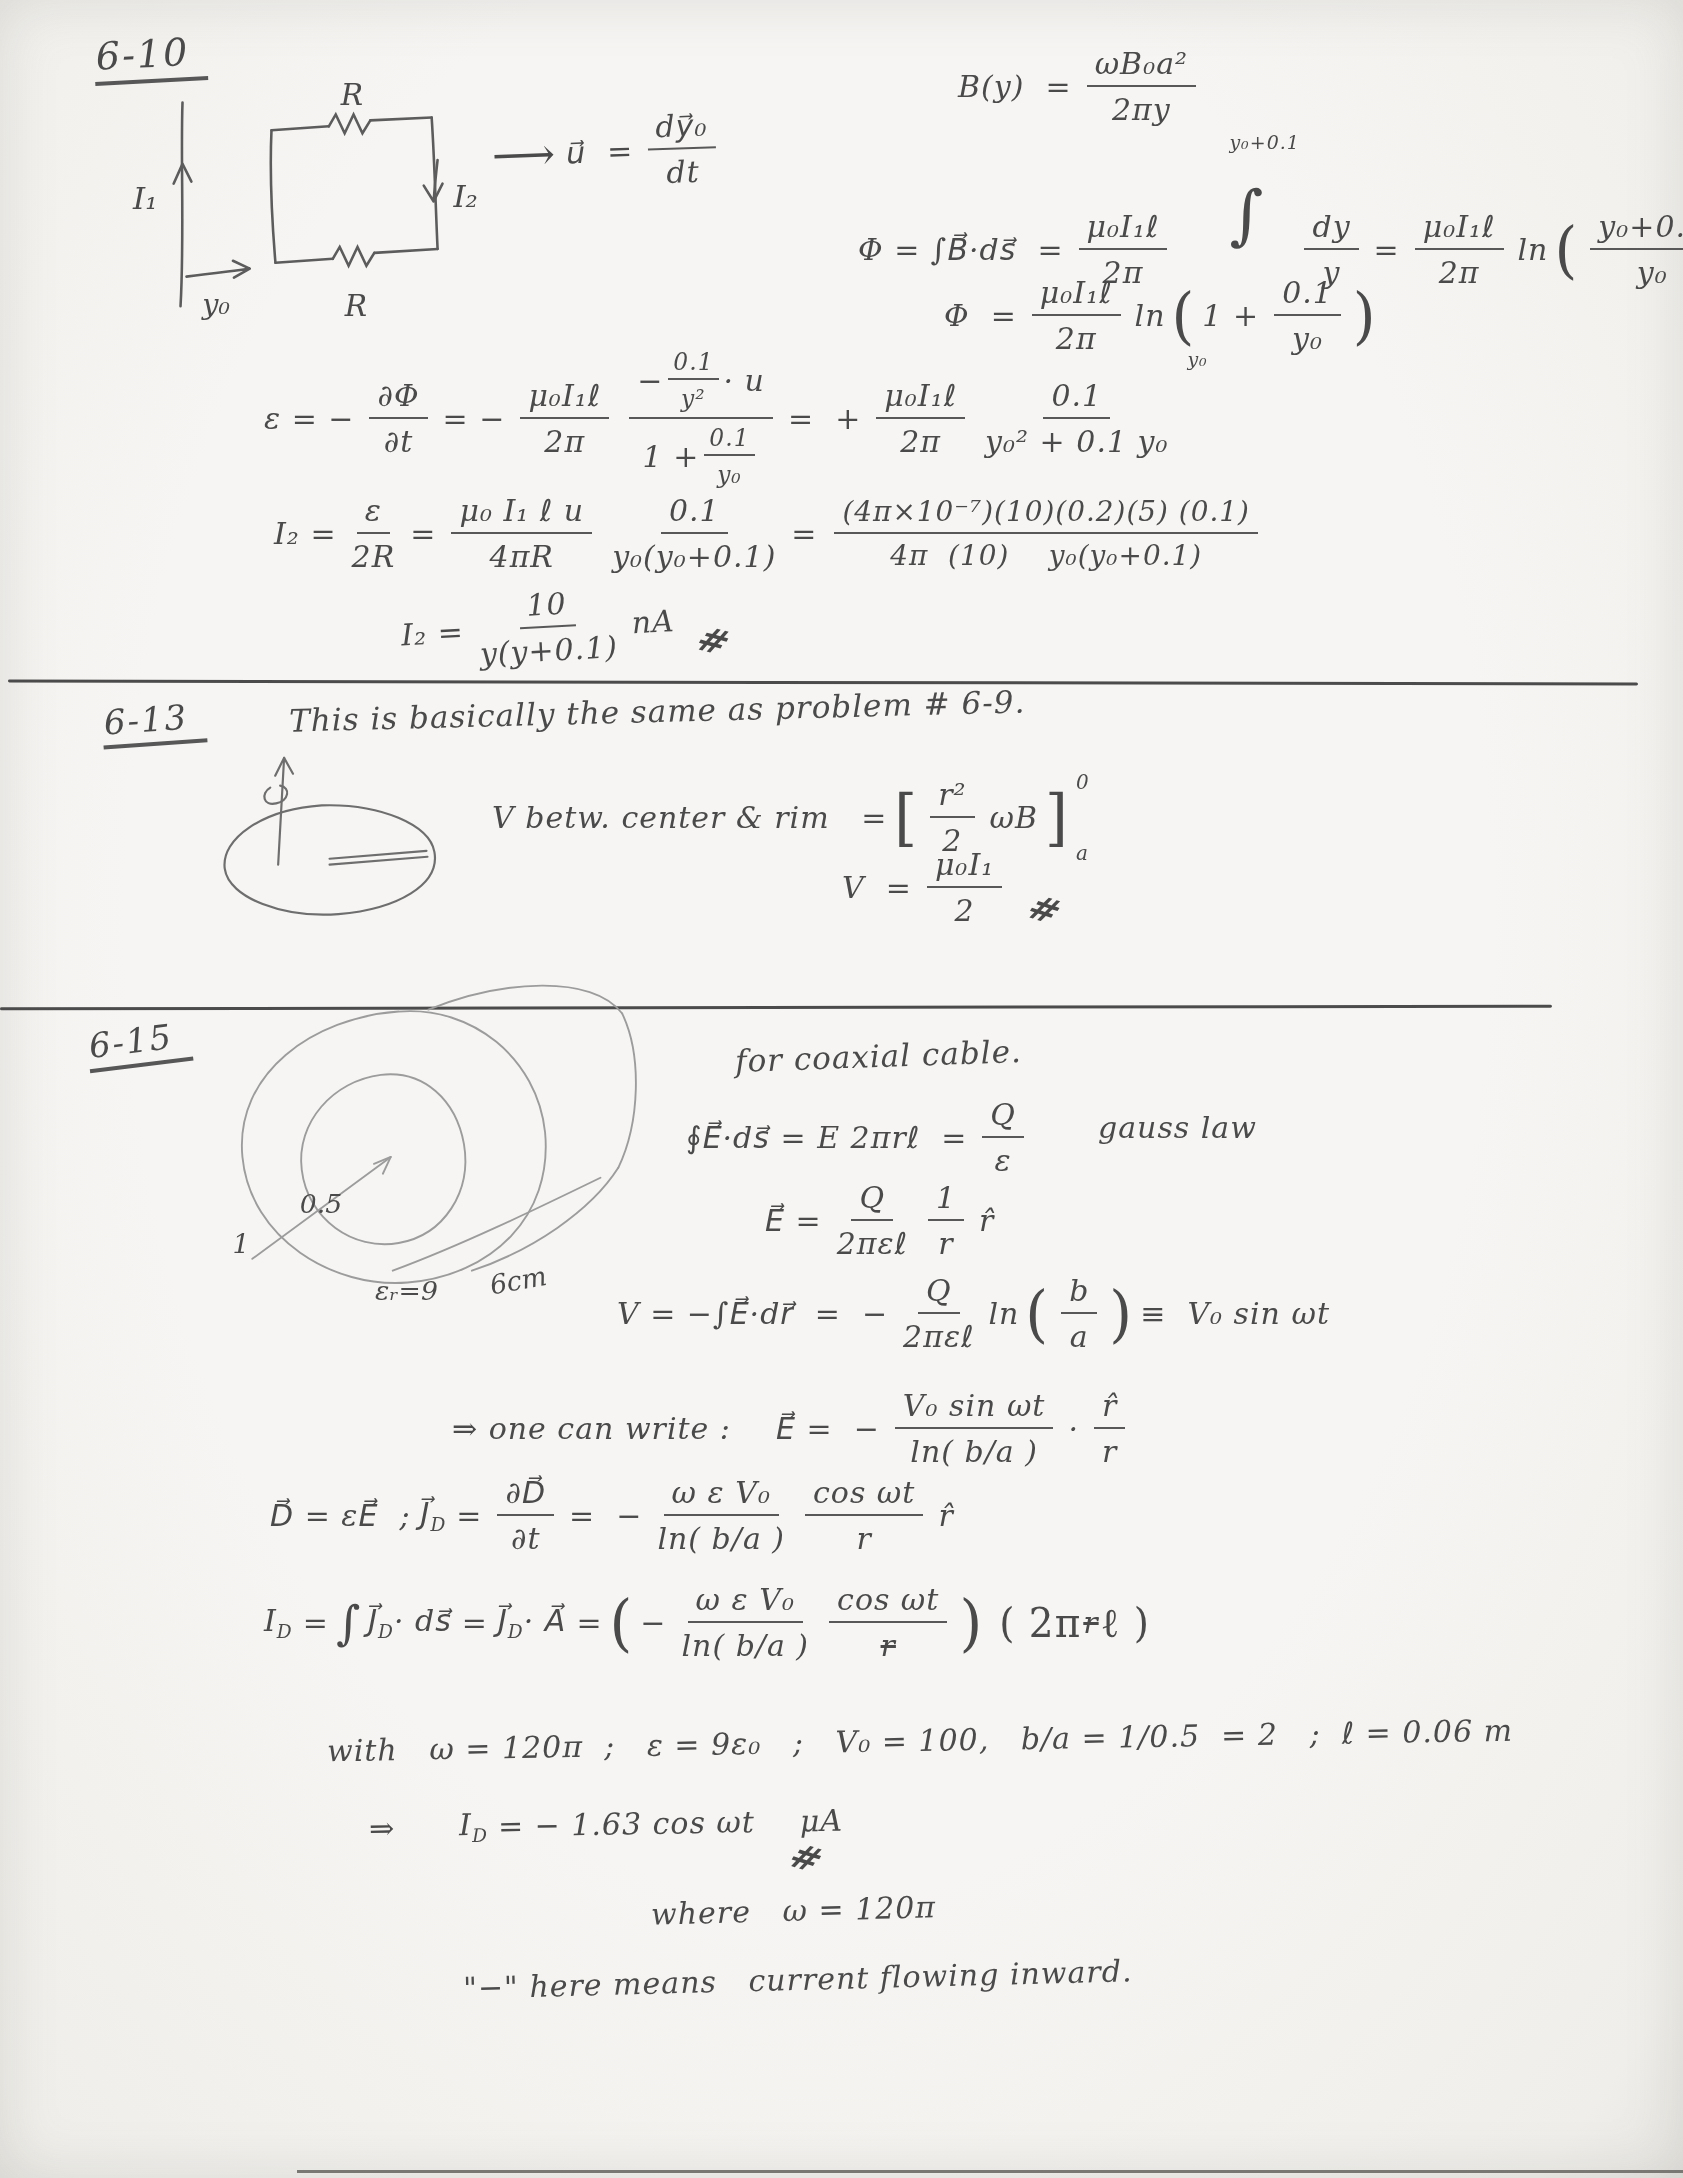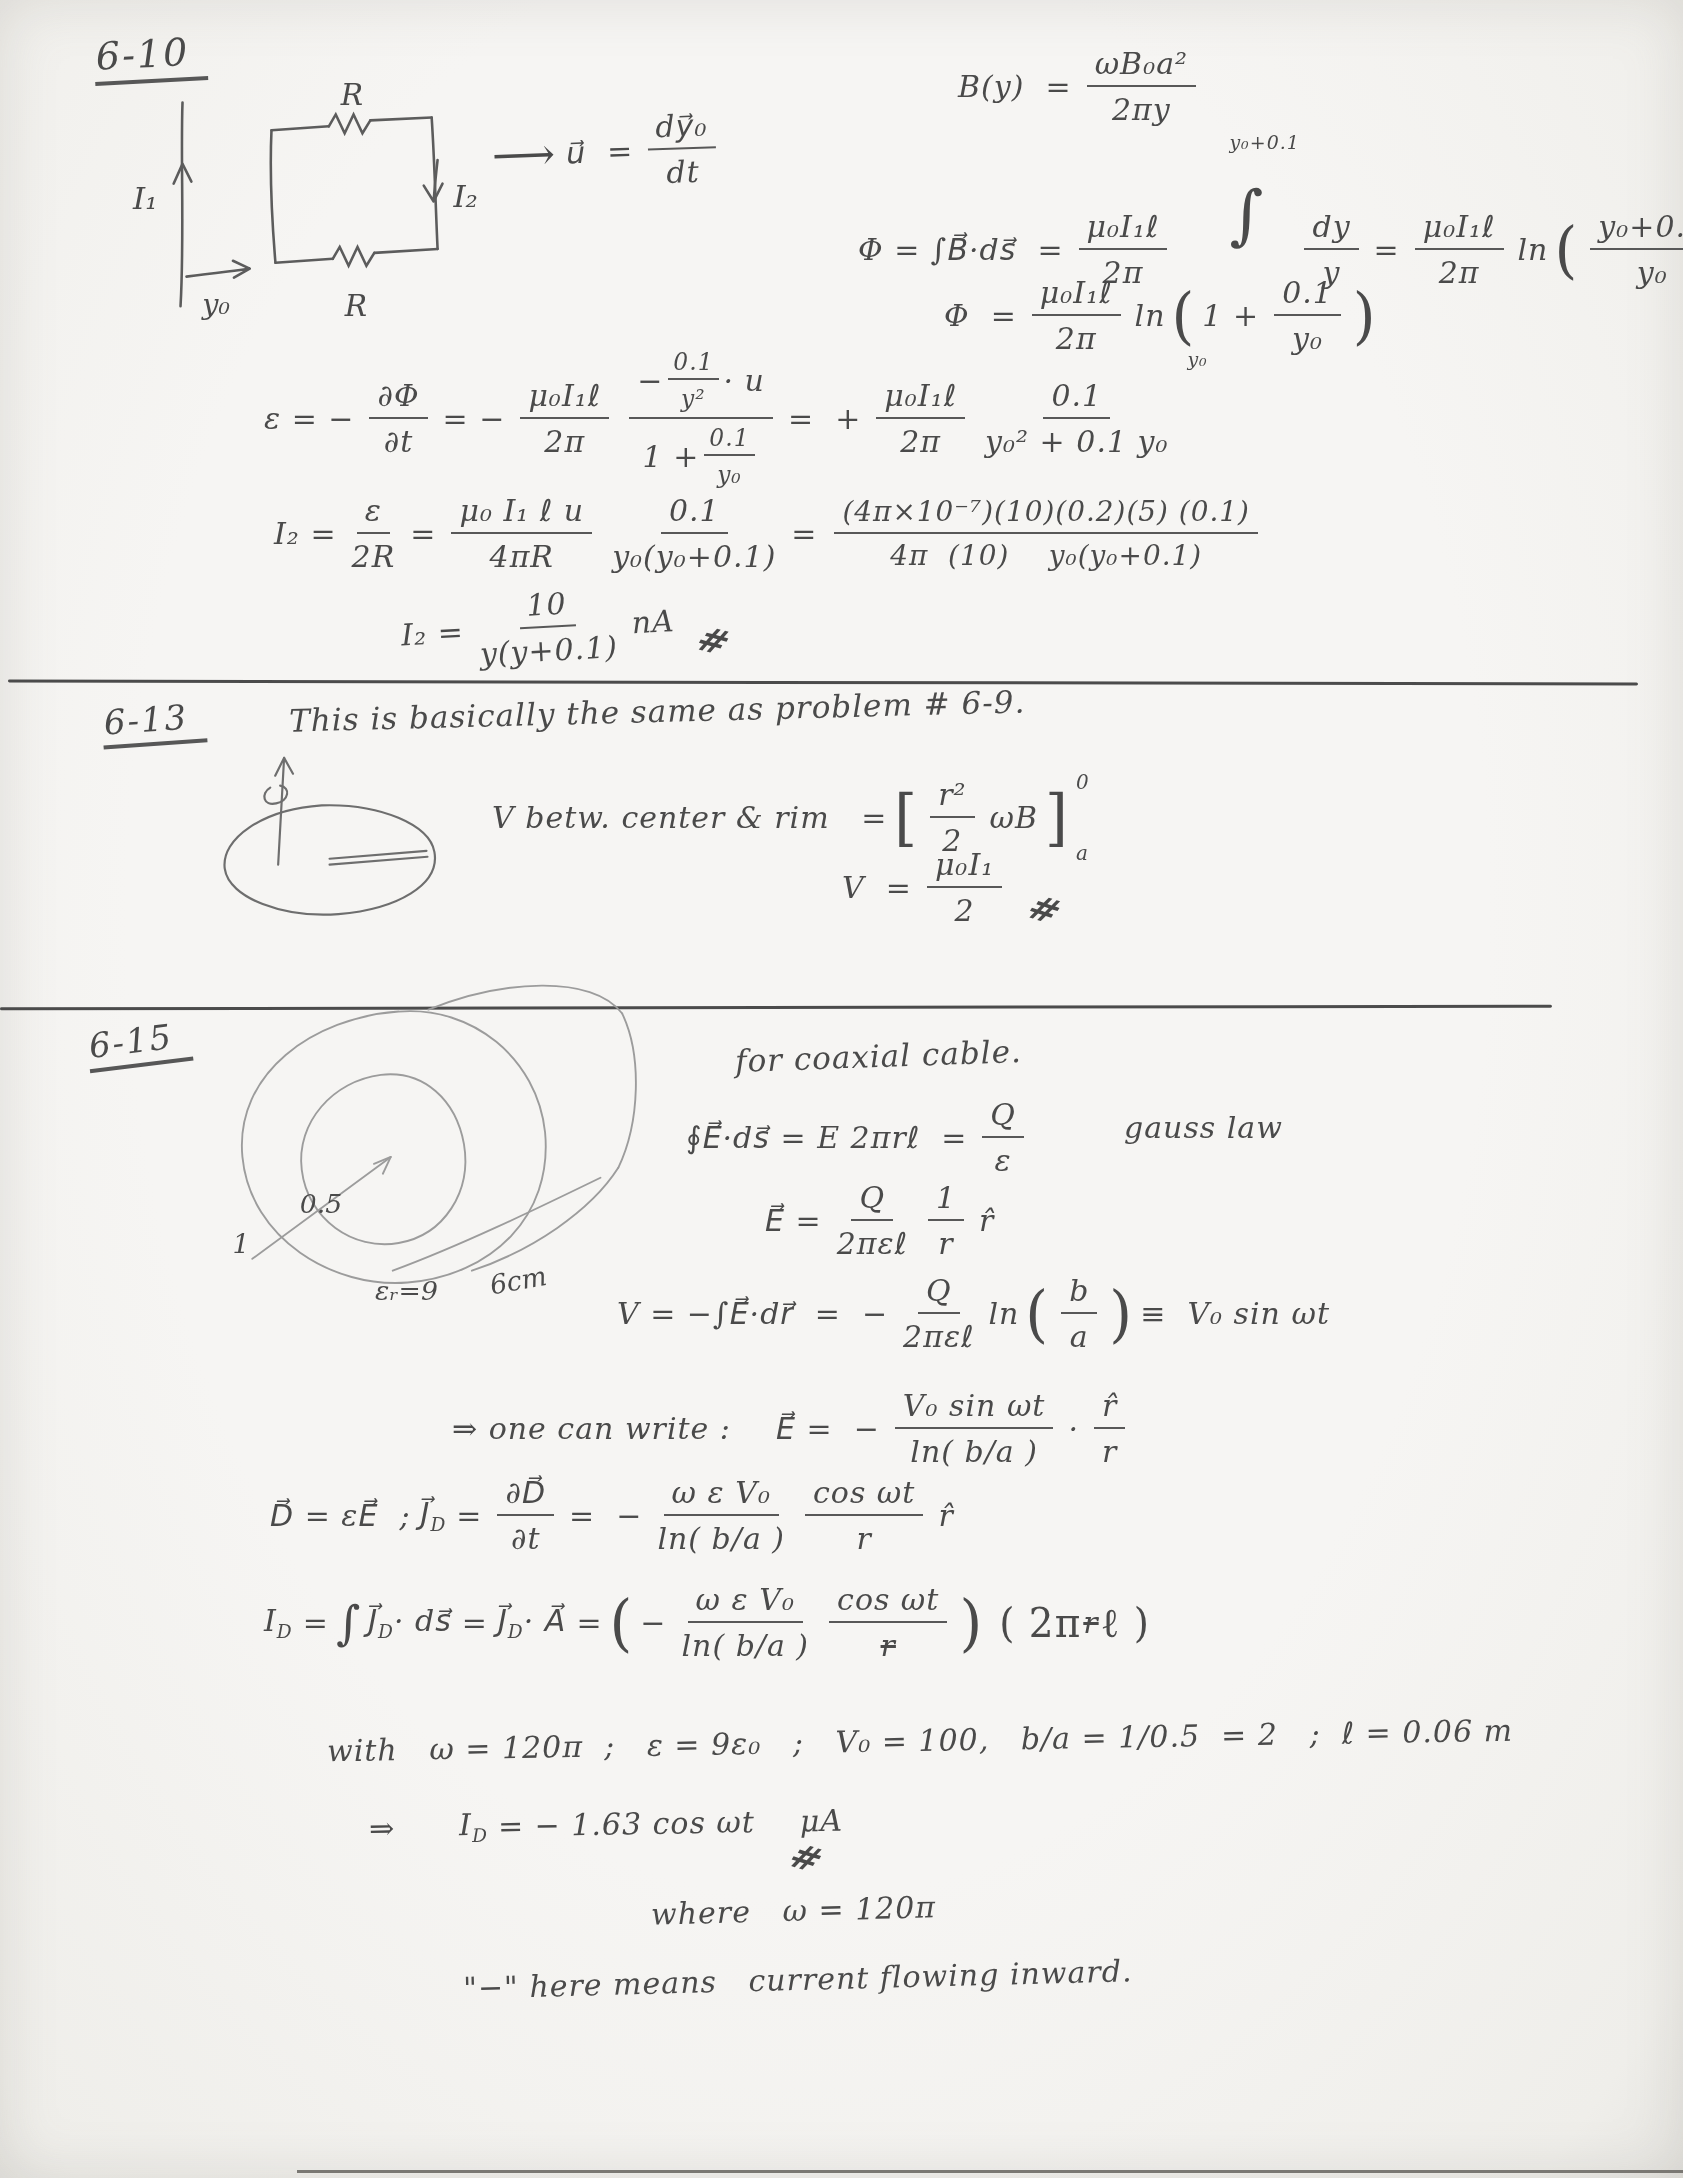--- a/index.html
+++ b/index.html
@@ -47,21 +47,21 @@
     position:absolute;
     font-style:italic; font-size:38px;
     border-bottom:4px solid #575757;
     padding:0 18px 3px 2px;
     letter-spacing:2px;
   }
   .evallims { display:inline-flex; flex-direction:column; justify-content:space-between; height:95px; font-size:20px; margin-left:5px; }
   sub { font-size:0.62em; }
   .sketch { position:absolute; }
   svg text { font-family:"DejaVu Serif","DejaVu Sans",serif; font-style:italic; fill:#4a4a4a; }
-  .note-token { margin-left:90px; transform:translateY(-10px); }
+  .note-token { margin-left:64px; transform:translateY(-10px); }
   .scan-edge { position:absolute; background:#7a7873; }
 </style>
 </head>
 <body>
 
 <div class="paper"></div>
 
 <div class="hdr" style="left:94px;top:32px;transform:rotate(-3deg);">6-10</div>
 
 <svg class="sketch" style="left:121px;top:67px;" width="386" height="262" viewBox="0 0 390 265">

